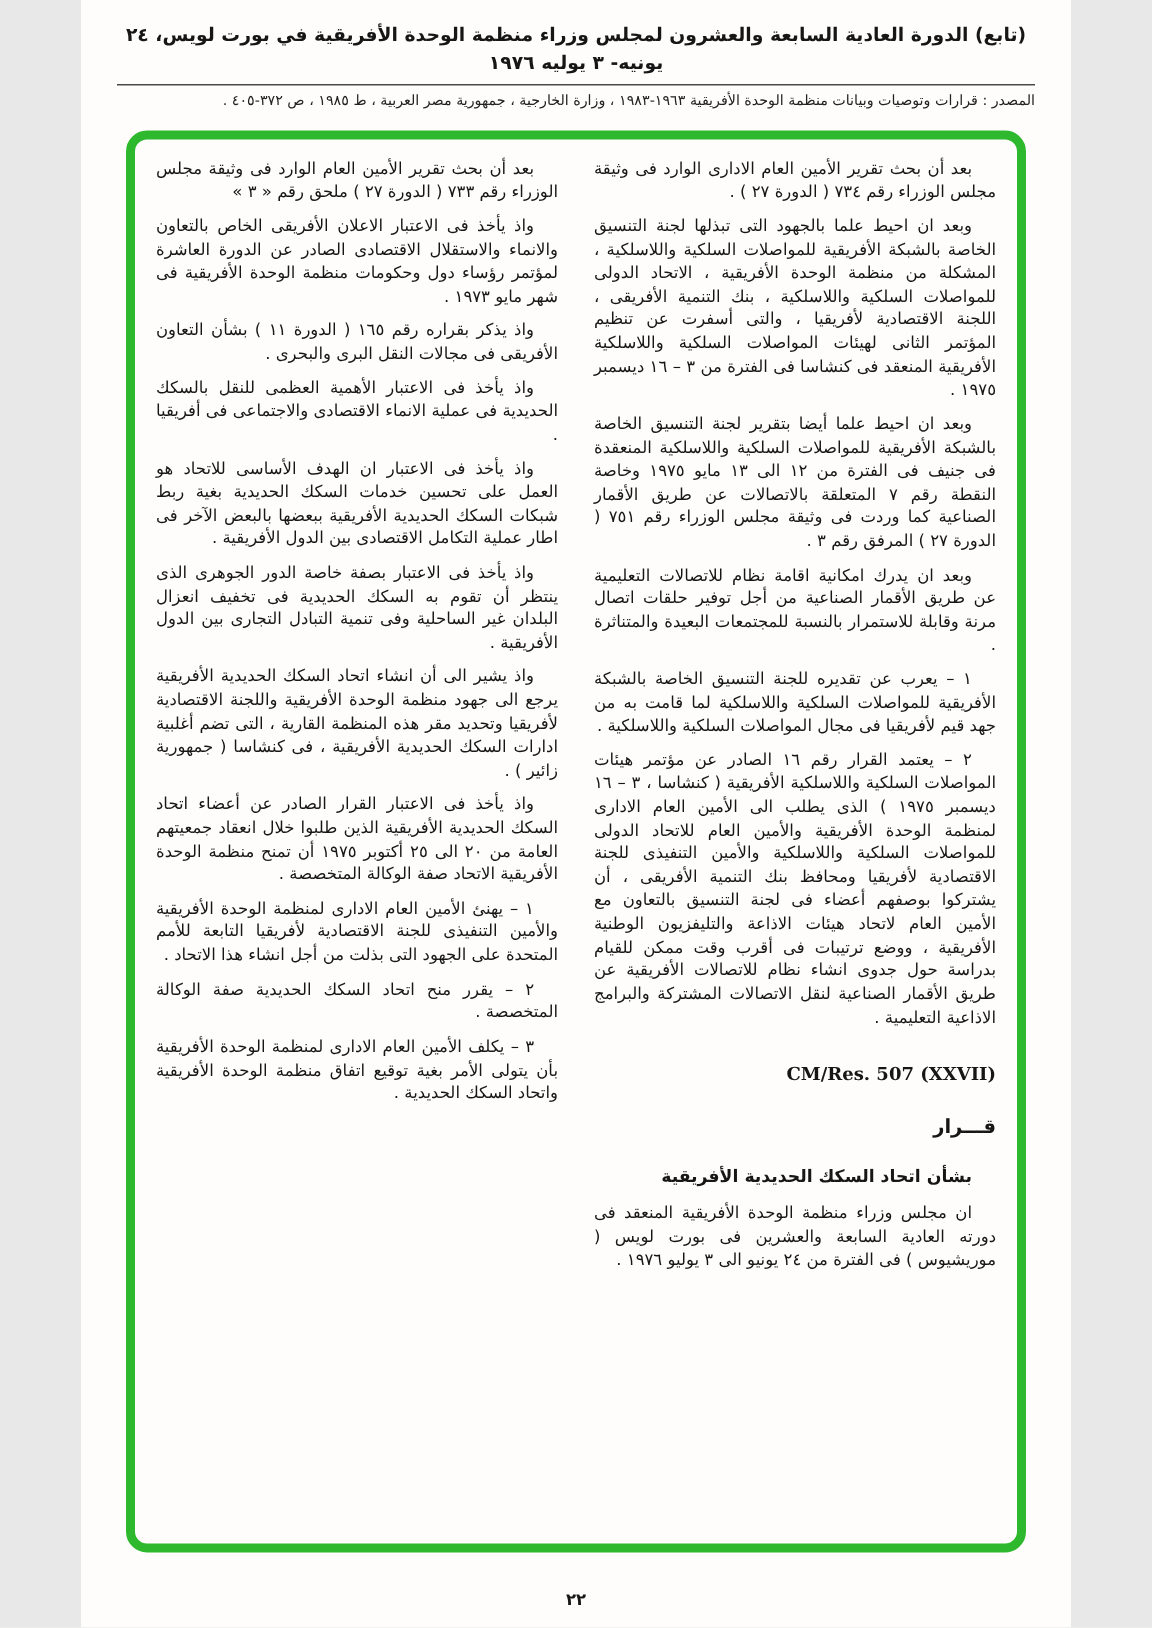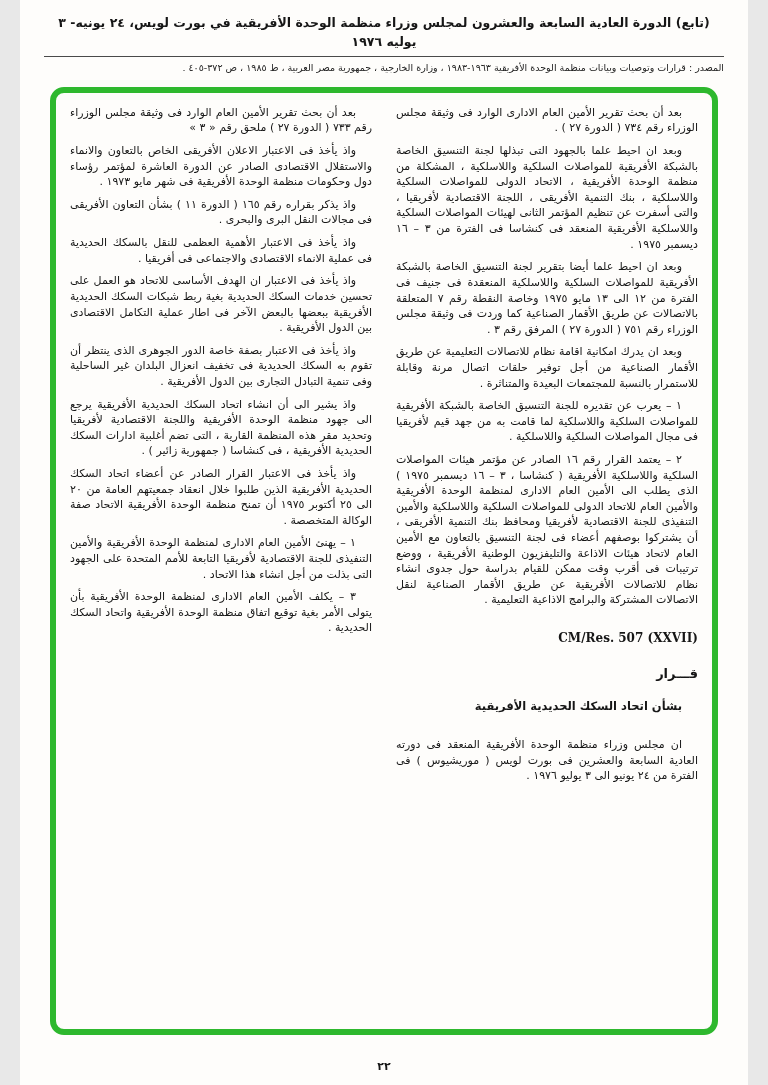--- a/index.html
+++ b/index.html
@@ -2,21 +2,21 @@
 <html lang="ar"><head>
 <meta charset="utf-8">
 <style>
   html, body {
     margin: 0;
     padding: 0;
     background: #e8e8e8;
   }
   .page {
     position: relative;
-    width: 728px;
+    width: 660px;
     height: 1085px;
     margin: 0 auto;
     background: #fefdfb;
     overflow: hidden;
     font-family: "DejaVu Sans", sans-serif;
     color: #161616;
   }
   header.doc-header {
     direction: rtl;
     padding: 14px 24px 0 24px;
@@ -79,21 +79,21 @@
     font-weight: bold;
     font-size: 13px;
     letter-spacing: 1px;
     margin: 6px 0 14px 0;
   }
   .para.subheading {
     font-weight: bold;
     text-align: right;
     text-indent: 16px;
     font-size: 11.5px;
-    margin: 0 0 23px 0;
+    margin: 0 0 9px 0;
   }
   footer.doc-footer {
     position: absolute;
     left: 0;
     bottom: 12px;
     width: 100%;
     text-align: center;
     font-weight: bold;
     font-size: 11px;
     direction: rtl;
@@ -125,20 +125,21 @@
     <div class="col" id="col-left">
         <p class="para"><b>بعد أن بحث </b>تقرير الأمين العام الوارد فى وثيقة مجلس الوزراء رقم ٧٣٣ ( الدورة ٢٧ ) ملحق رقم « ٣ »</p>
         <p class="para"><b>واذ يأخذ فى الاعتبار </b>الاعلان الأفريقى الخاص بالتعاون والانماء والاستقلال الاقتصادى الصادر عن الدورة العاشرة لمؤتمر رؤساء دول وحكومات منظمة الوحدة الأفريقية فى شهر مايو ١٩٧٣ .</p>
         <p class="para"><b>واذ يذكر </b>بقراره رقم ١٦٥ ( الدورة ١١ ) بشأن التعاون الأفريقى فى مجالات النقل البرى والبحرى .</p>
         <p class="para"><b>واذ يأخذ فى الاعتبار </b>الأهمية العظمى للنقل بالسكك الحديدية فى عملية الانماء الاقتصادى والاجتماعى فى أفريقيا .</p>
         <p class="para"><b>واذ يأخذ فى الاعتبار </b>ان الهدف الأساسى للاتحاد هو العمل على تحسين خدمات السكك الحديدية بغية ربط شبكات السكك الحديدية الأفريقية ببعضها بالبعض الآخر فى اطار عملية التكامل الاقتصادى بين الدول الأفريقية .</p>
         <p class="para"><b>واذ يأخذ فى الاعتبار </b>بصفة خاصة الدور الجوهرى الذى ينتظر أن تقوم به السكك الحديدية فى تخفيف انعزال البلدان غير الساحلية وفى تنمية التبادل التجارى بين الدول الأفريقية .</p>
         <p class="para"><b>واذ يشير </b>الى أن انشاء اتحاد السكك الحديدية الأفريقية يرجع الى جهود منظمة الوحدة الأفريقية واللجنة الاقتصادية لأفريقيا وتحديد مقر هذه المنظمة القارية ، التى تضم أغلبية ادارات السكك الحديدية الأفريقية ، فى كنشاسا ( جمهورية زائير ) .</p>
         <p class="para"><b>واذ يأخذ فى الاعتبار </b>القرار الصادر عن أعضاء اتحاد السكك الحديدية الأفريقية الذين طلبوا خلال انعقاد جمعيتهم العامة من ٢٠ الى ٢٥ أكتوبر ١٩٧٥ أن تمنح منظمة الوحدة الأفريقية الاتحاد صفة الوكالة المتخصصة .</p>
         <p class="para"><b>١ – يهنئ </b>الأمين العام الادارى لمنظمة الوحدة الأفريقية والأمين التنفيذى للجنة الاقتصادية لأفريقيا التابعة للأمم المتحدة على الجهود التى بذلت من أجل انشاء هذا الاتحاد .</p>
+        <p class="para"><b>٢ – يقرر </b>منح اتحاد السكك الحديدية صفة الوكالة المتخصصة .</p>
         <p class="para"><b>٣ – يكلف </b>الأمين العام الادارى لمنظمة الوحدة الأفريقية بأن يتولى الأمر بغية توقيع اتفاق منظمة الوحدة الأفريقية واتحاد السكك الحديدية .</p>
       </div>
   </main>
 
   <footer class="doc-footer">
     <span>٢٢</span>
   </footer>
 
 </div>
 

